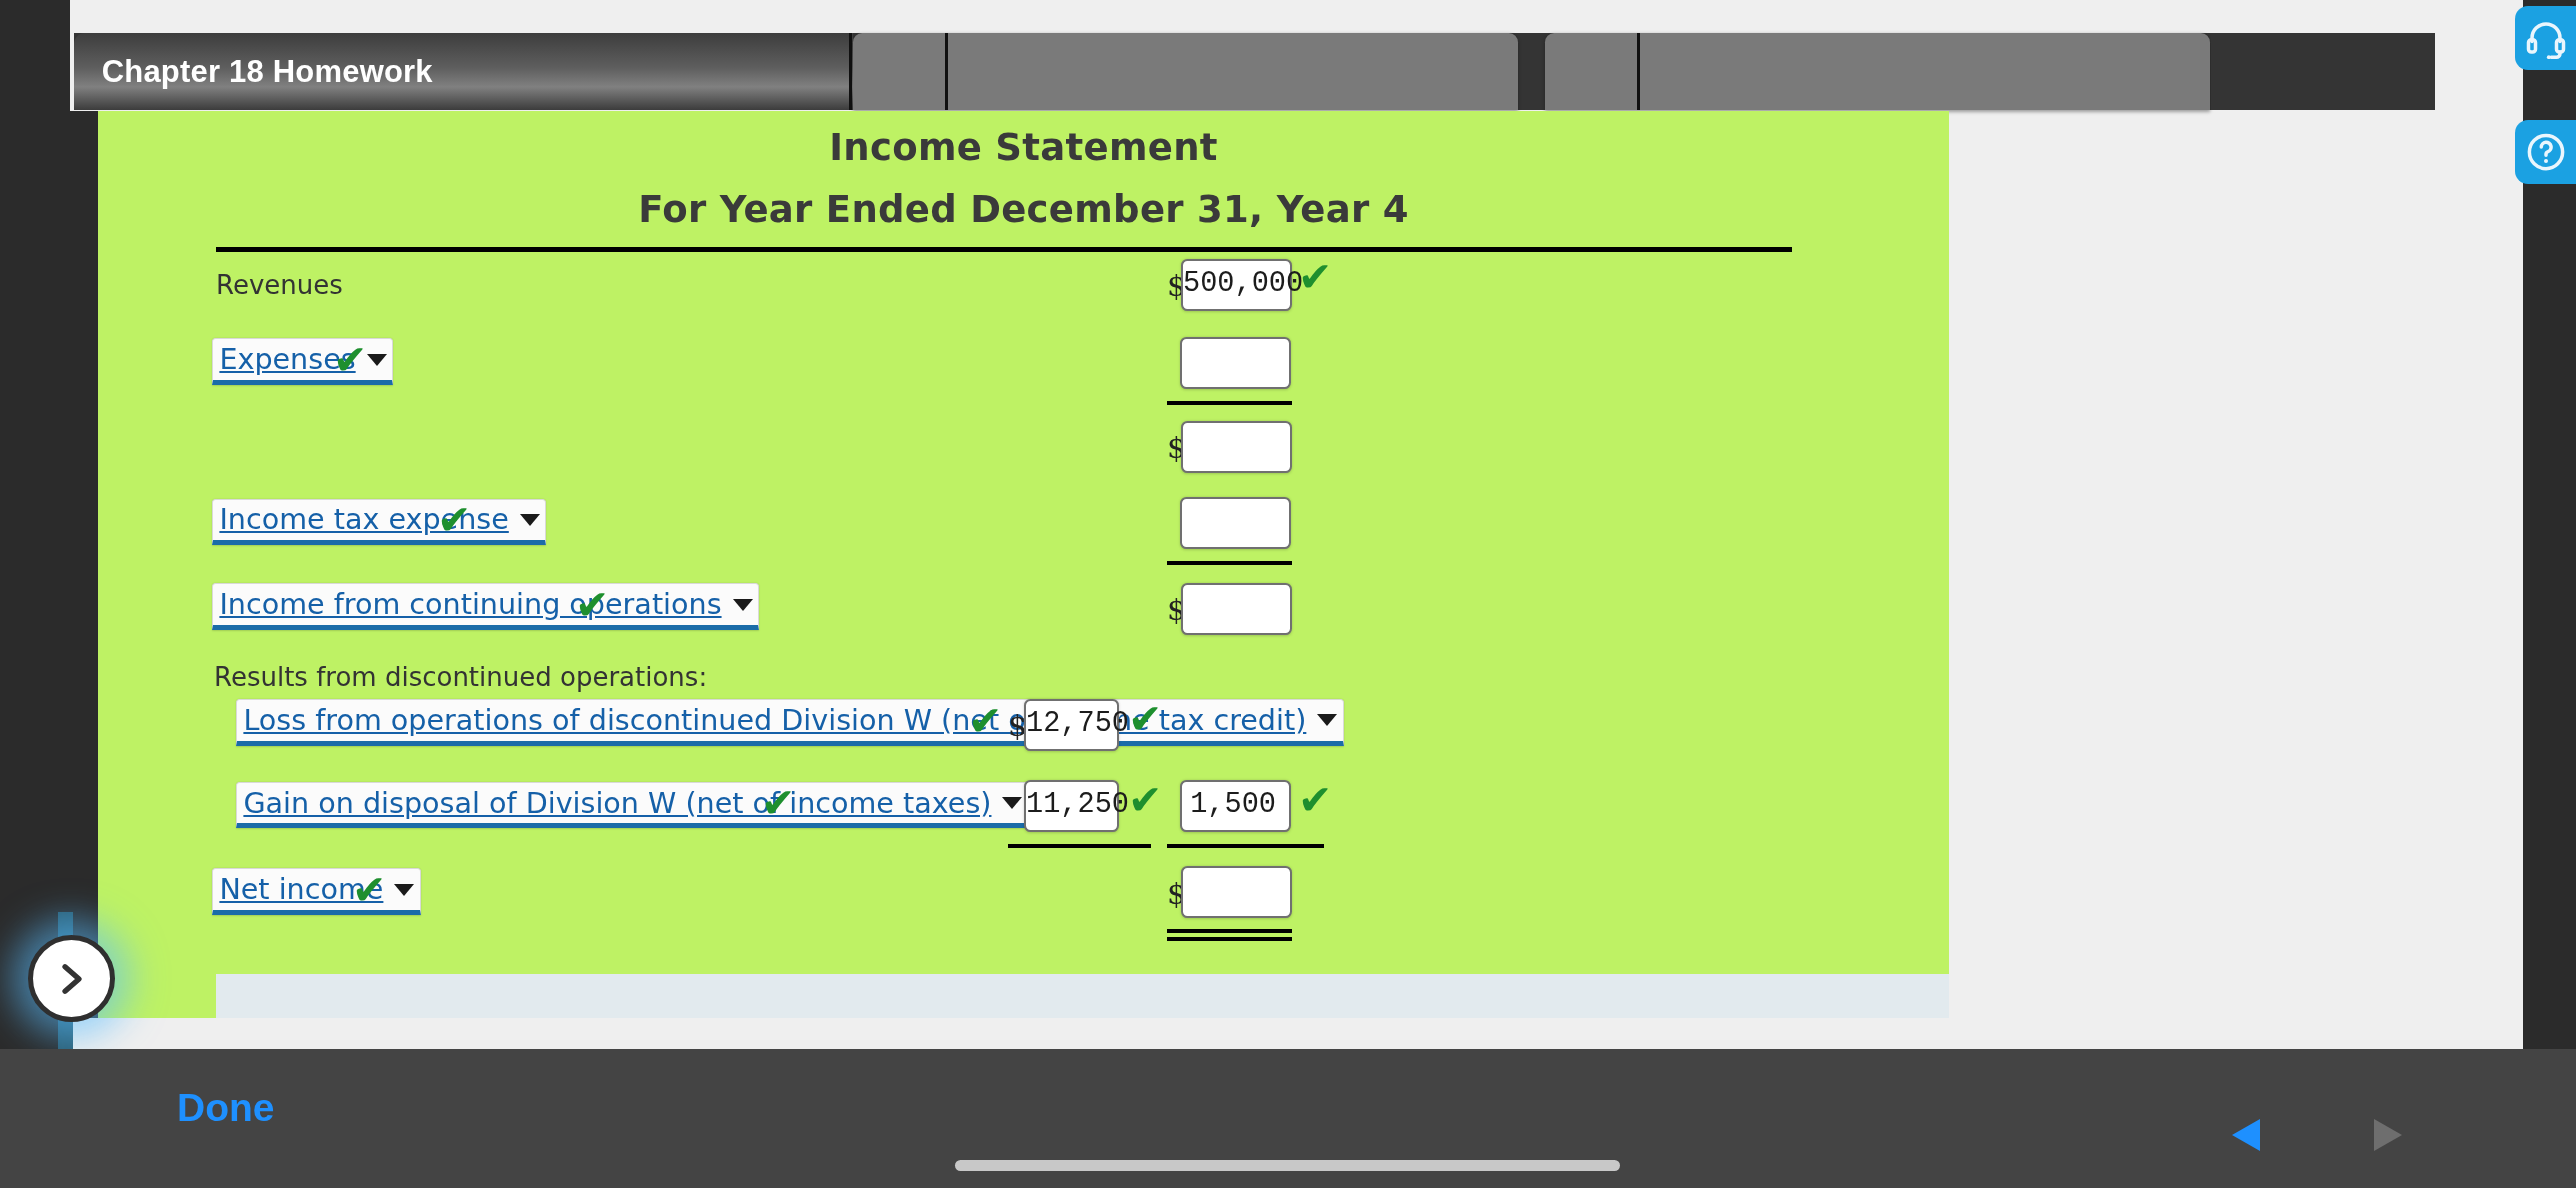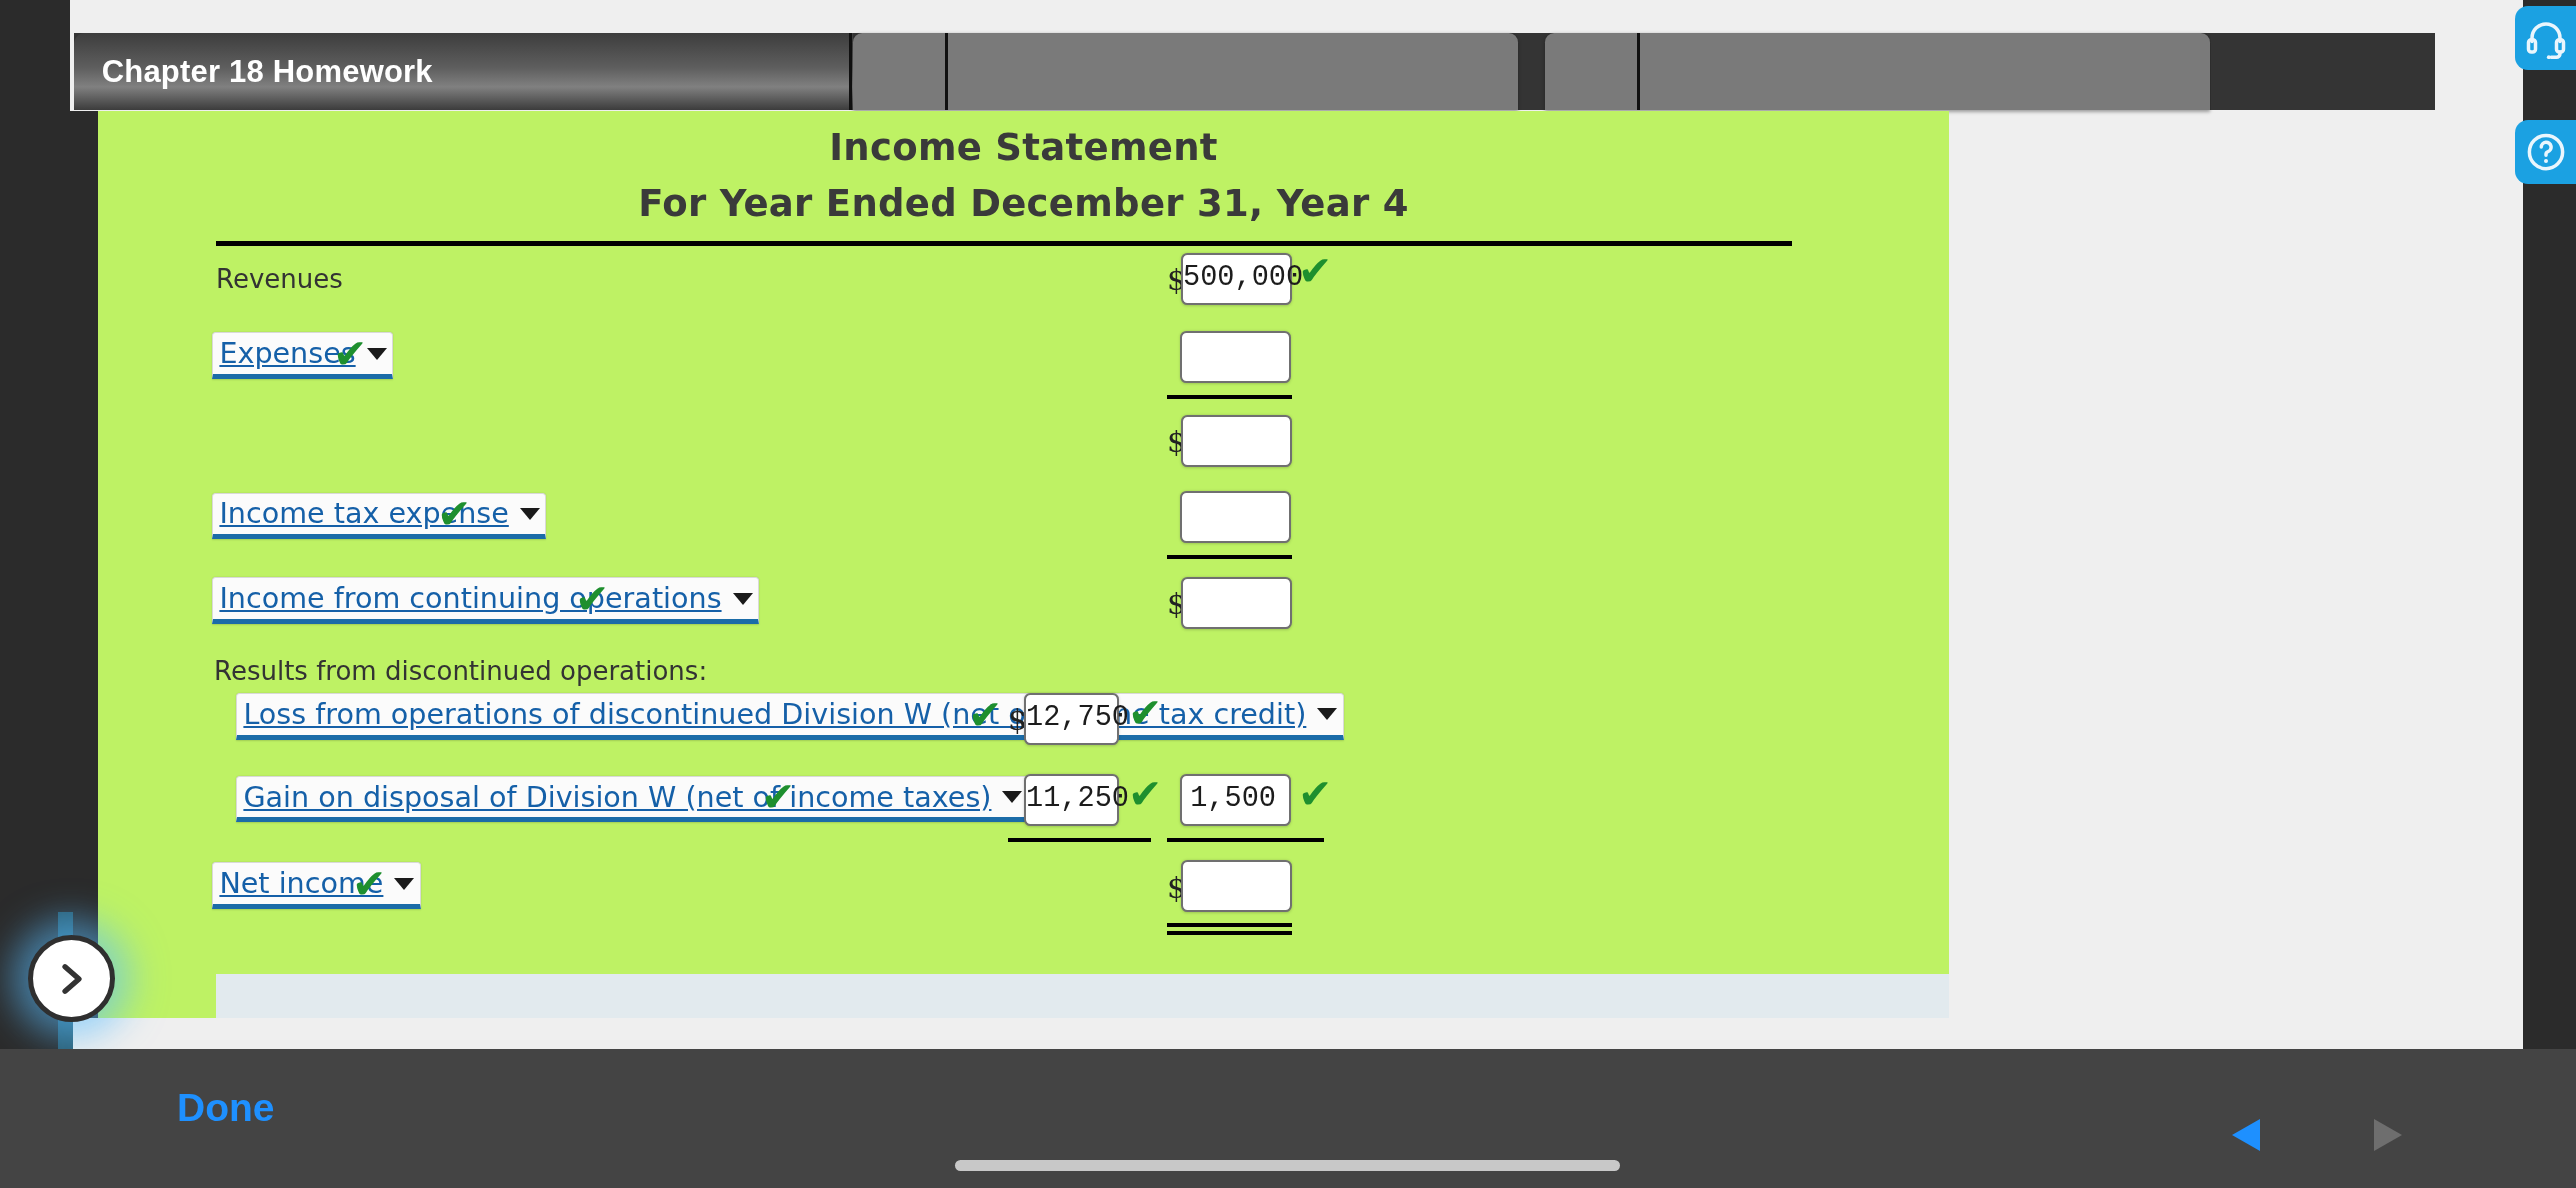--- a/index.html
+++ b/index.html
@@ -128,21 +128,21 @@
     font-family: "DejaVu Sans", sans-serif;
     margin-top: 14.7px;
     letter-spacing: 0.3px;
   }
   .stmt-sub {
     text-align: center;
     font-size: 37px;
     font-weight: bold;
     color: #3a3a3a;
     font-family: "DejaVu Sans", sans-serif;
-    margin-top: 13px;
+    margin-top: 19px;
     letter-spacing: 0.3px;
   }
   .rule-top {
     height: 4.6px;
     background: #000;
     margin: 16.6px 157px 0 118px;
   }
 
   
   .rows {

